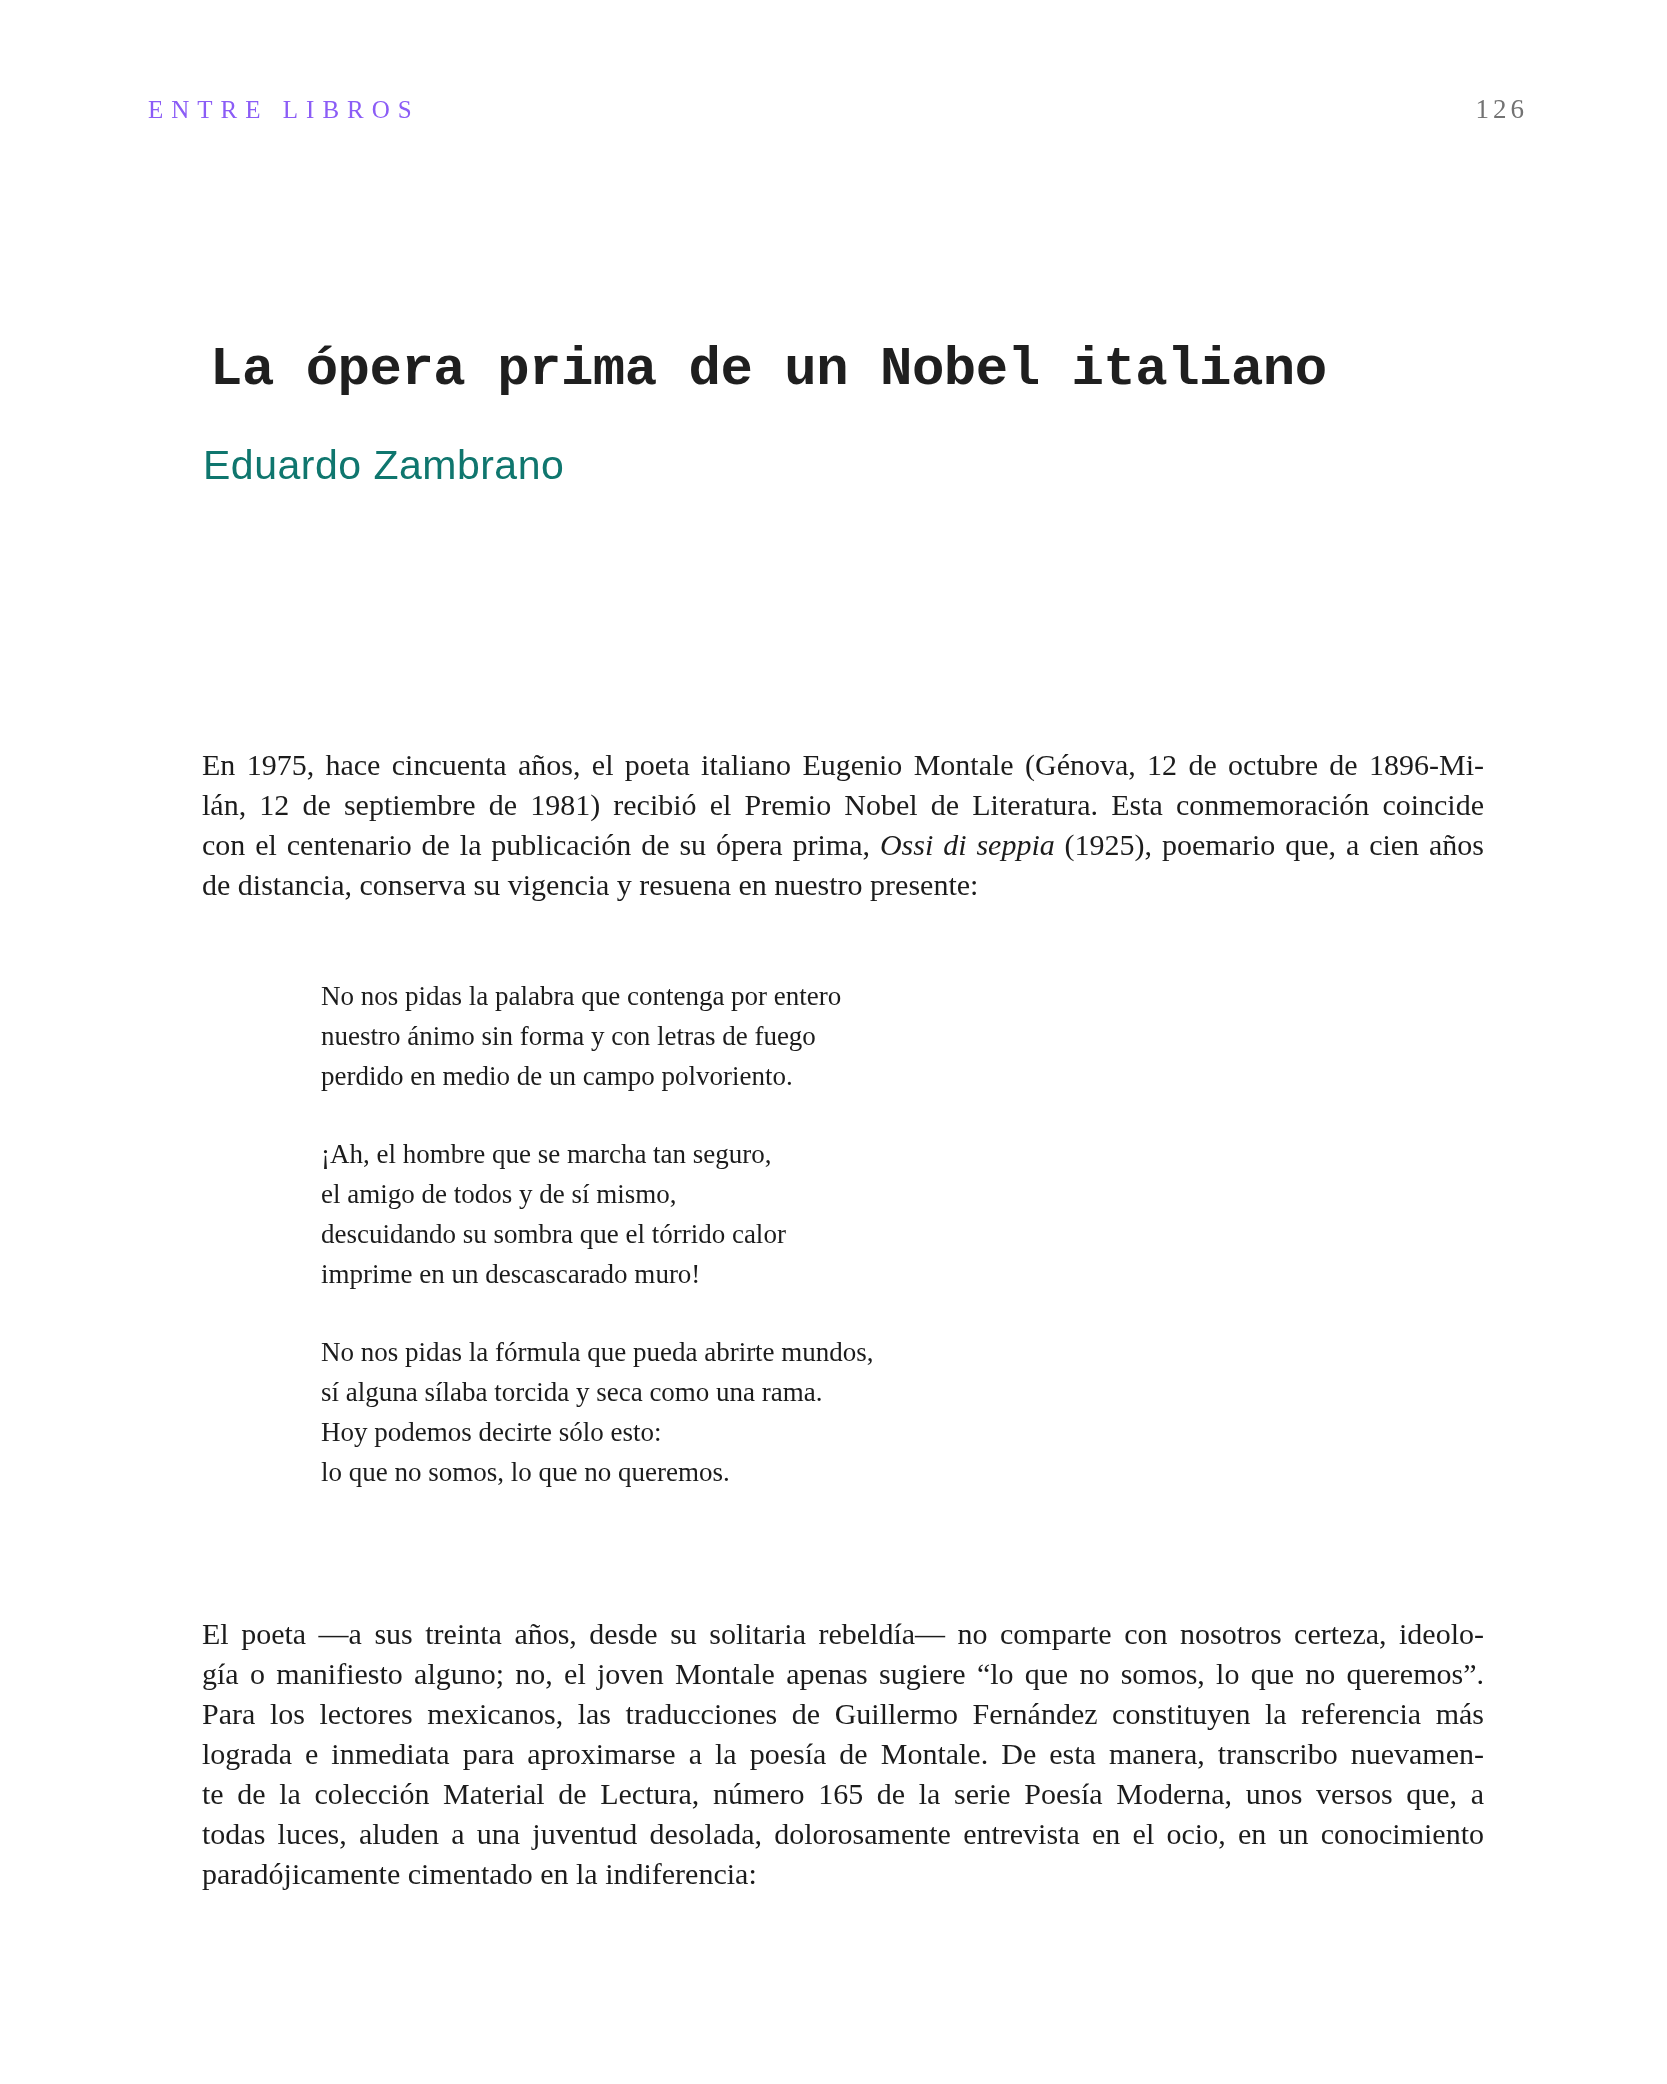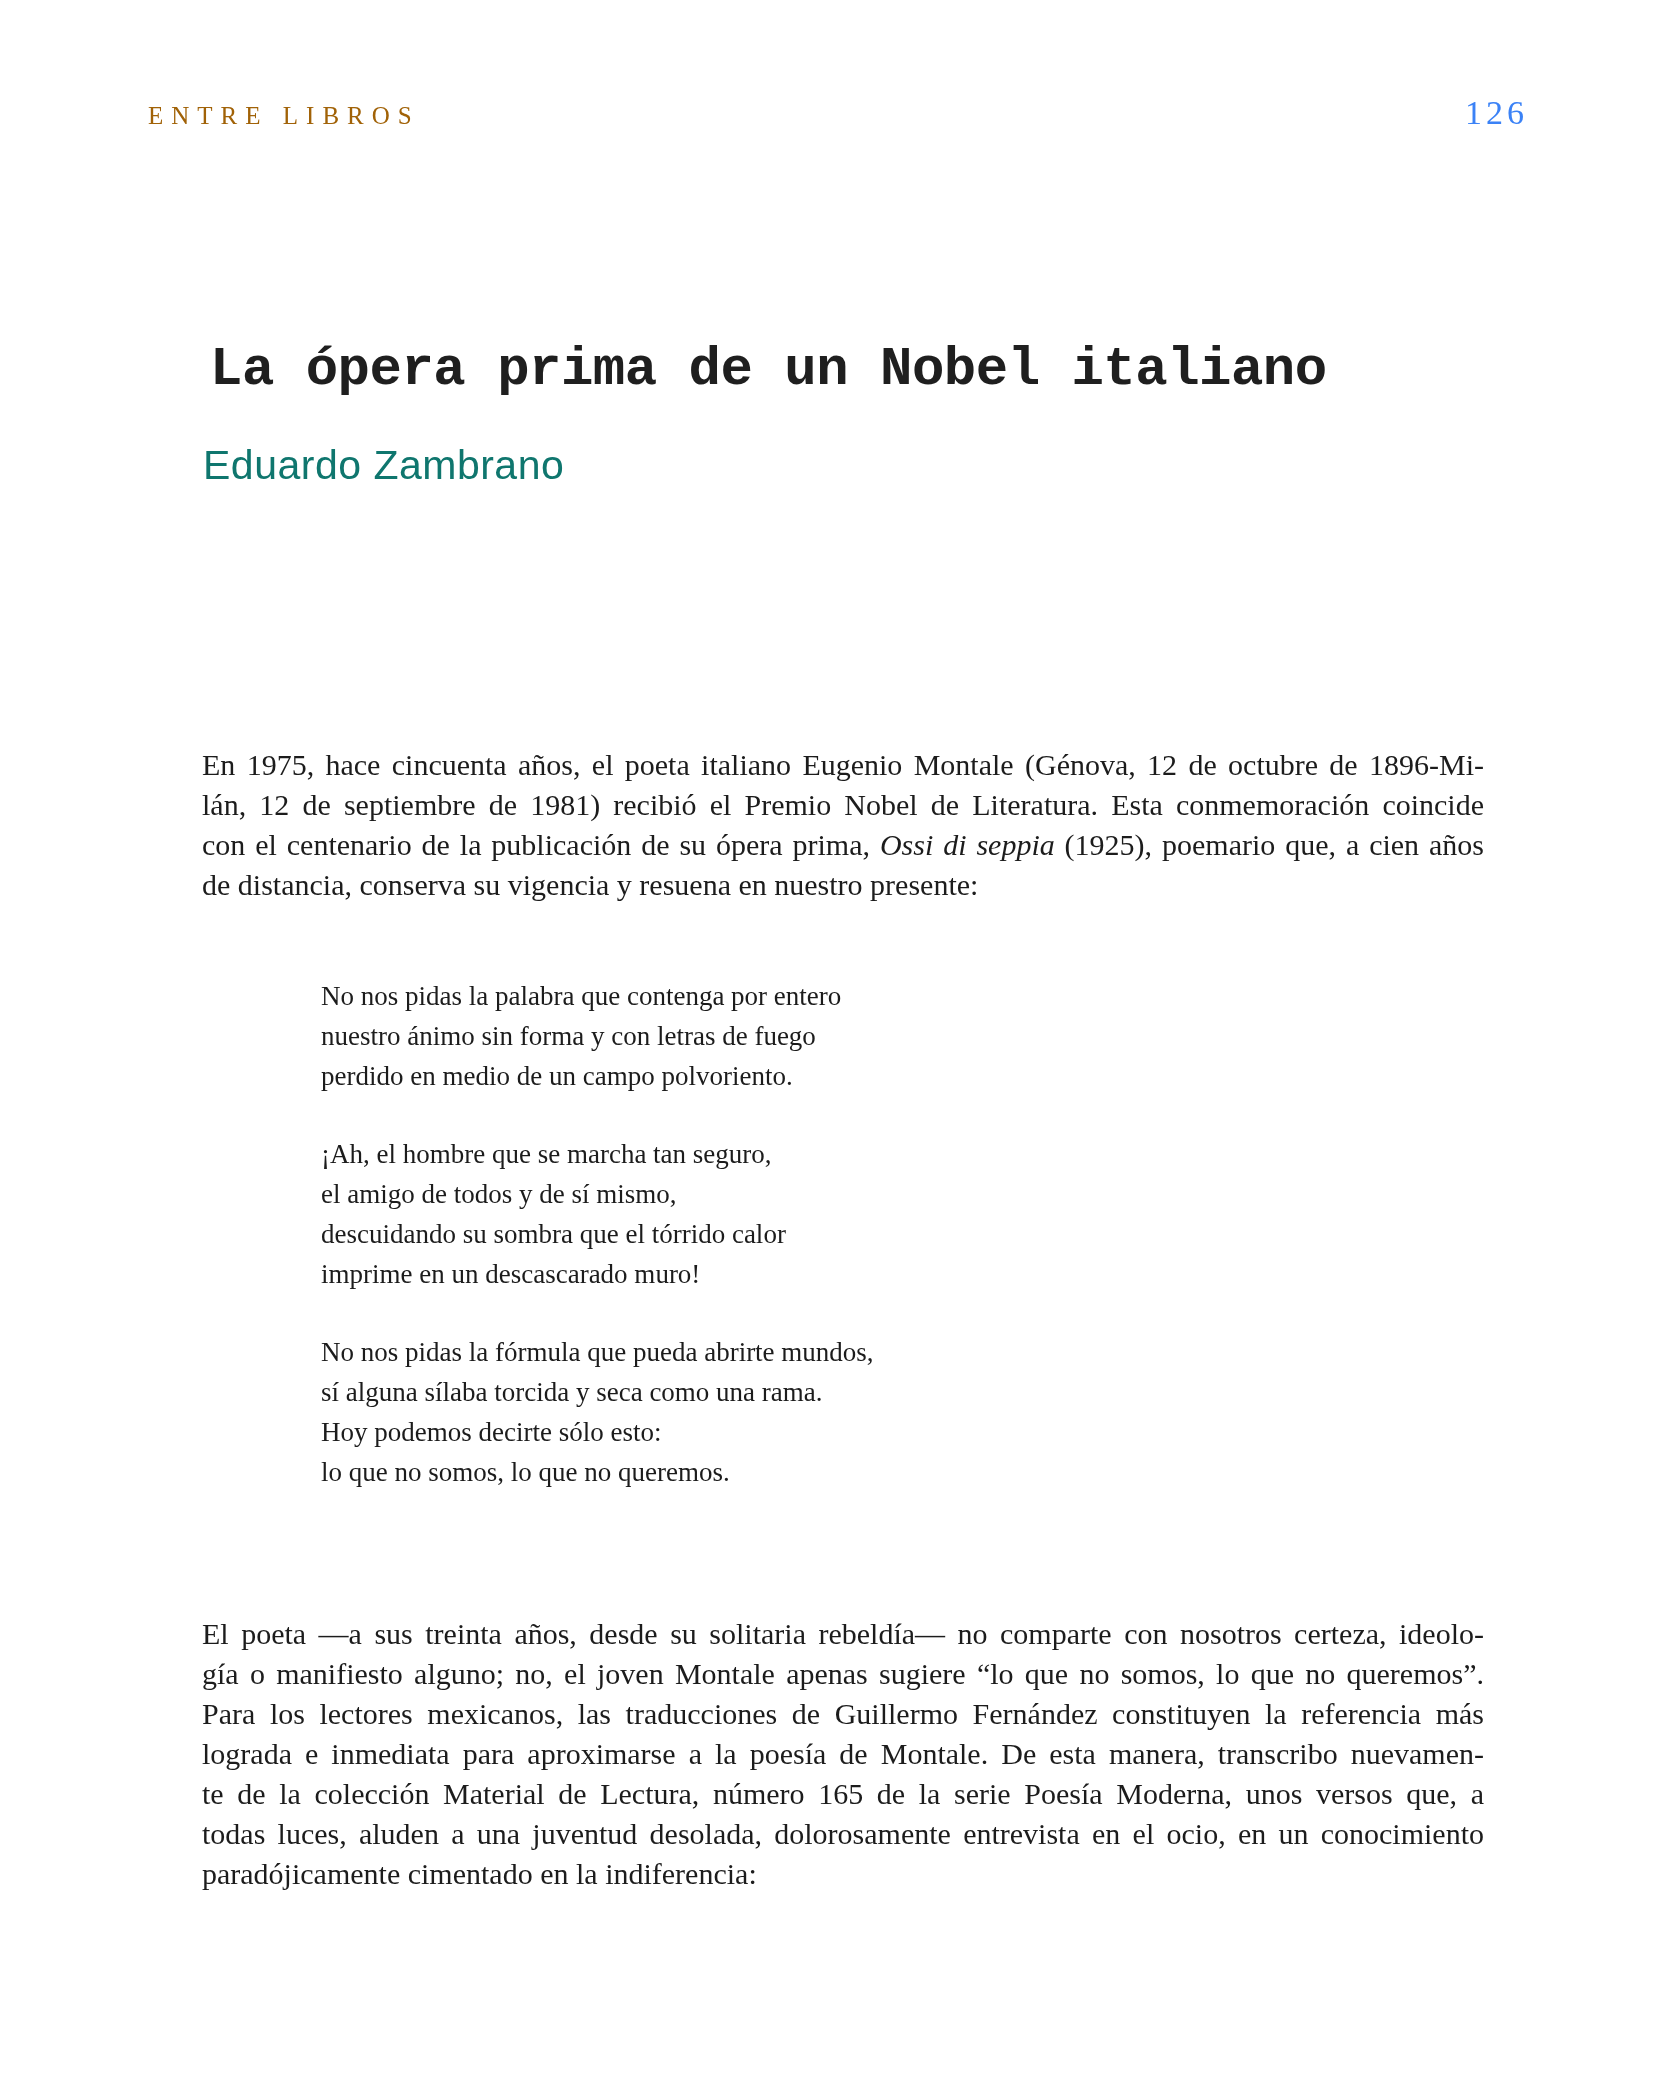--- a/index.html
+++ b/index.html
@@ -17,26 +17,26 @@
     top: 94px;
     left: 148px;
     width: 1380px;
     display: flex;
     justify-content: space-between;
     align-items: baseline;
   }
   .journal-name {
     font-size: 25px;
     letter-spacing: 8px;
-    color: #a16207;
+    color: #8b5cf6;
   }
   .page-number {
-    font-size: 34px;
+    font-size: 27px;
     letter-spacing: 4px;
-    color: #3b82f6;
+    color: #737373;
   }
   .article-title {
     position: absolute;
     top: 332px;
     left: 202px;
     margin: 8px;
     font-family: Liberation Mono, monospace;
     font-weight: 700;
     font-size: 54px;
     line-height: 1.1;

